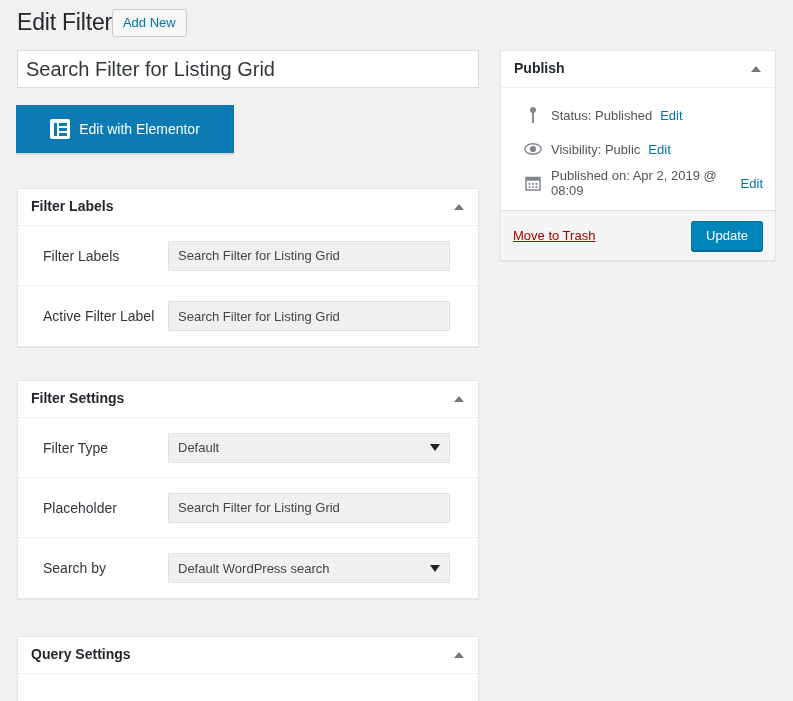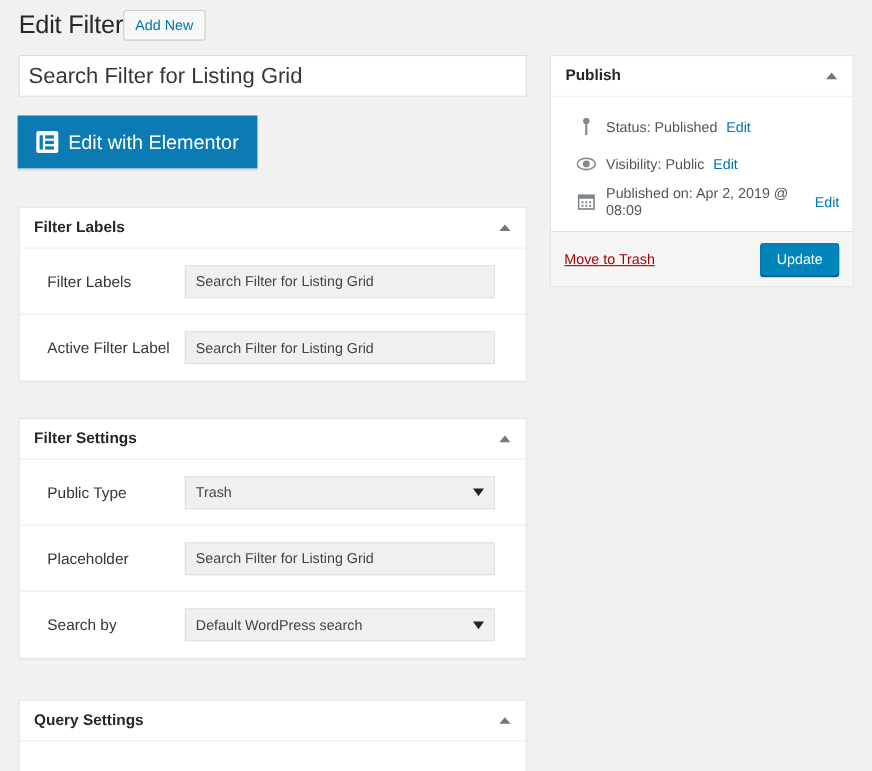--- a/index.html
+++ b/index.html
@@ -51,21 +51,21 @@
     font-family: "Liberation Sans", sans-serif;
   }
 
   
   .btn-elementor {
     position: absolute; left: 16px; top: 105px;
     width: 218px; height: 48px;
     background: #0c7bb3;
     border: none;
     color: #fff;
-    font-size: 18px; font-weight: 500;
+    font-size: 14px; font-weight: 500;
     display: flex; align-items: center; justify-content: center;
     gap: 9px;
     cursor: pointer;
     font-family: "Liberation Sans", sans-serif;
     box-shadow: 0 2px 0 rgba(0,0,0,0.10);
   }
   .el-icon {
     width: 20px; height: 20px;
     background: #fff;
     border-radius: 2px;
@@ -241,24 +241,24 @@
     </div>
   </div>
 
   <div class="postbox" id="filter-settings-box">
     <div class="postbox-head">
       <span class="postbox-title">Filter Settings</span>
       <span class="toggle-arrow"></span>
     </div>
     <div class="postbox-body">
       <div class="frow">
-        <div class="frow-label">Public Type</div>
+        <div class="frow-label">Filter Type</div>
         <div class="frow-ctrl">
           <div class="ctrl-select">
-            <span>Trash</span>
+            <span>Default</span>
             <span class="sel-arrow"></span>
           </div>
         </div>
       </div>
       <div class="frow">
         <div class="frow-label">Placeholder</div>
         <div class="frow-ctrl">
           <input class="ctrl-text" type="text" value="Search Filter for Listing Grid" style="">
         </div>
       </div>

